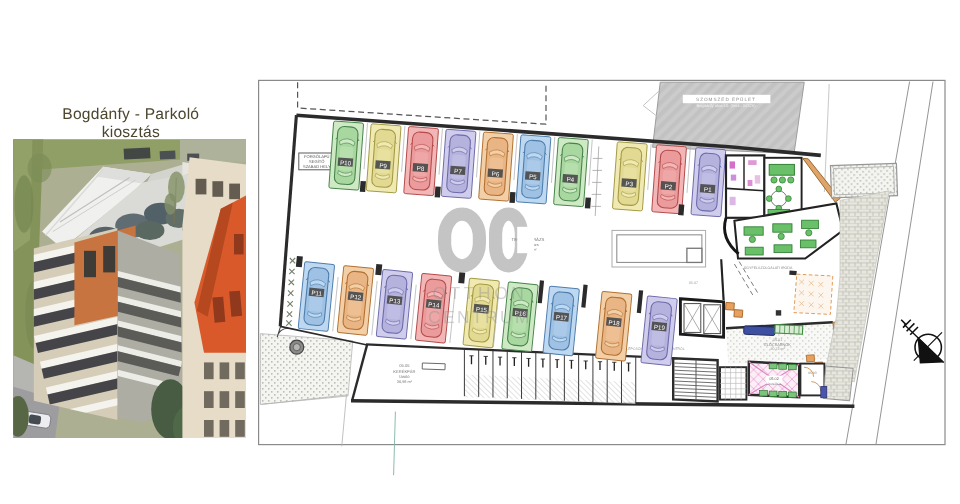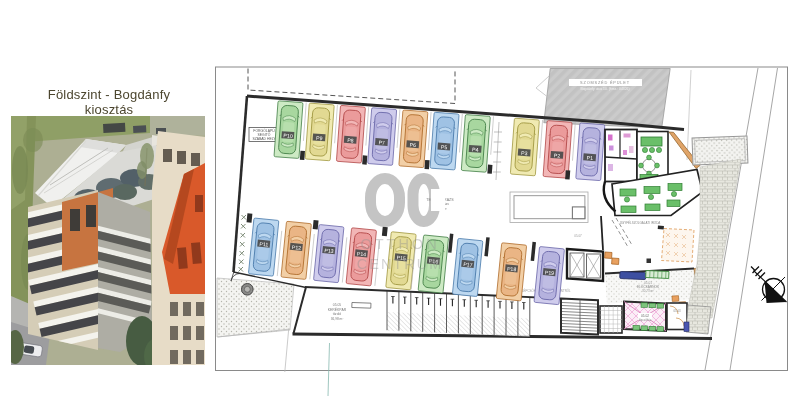--- a/index.html
+++ b/index.html
@@ -4,21 +4,21 @@
 <style>
   html,body{margin:0;padding:0;background:#fff;}
   body{width:800px;height:420px;position:relative;font-family:"Liberation Sans",sans-serif;overflow:hidden;}
   #title{position:absolute;left:26px;top:87px;width:166px;text-align:center;font-size:13px;color:#4c462f;letter-spacing:0.2px;}
   svg{position:absolute;left:0;top:0;}
   text{font-family:"Liberation Sans",sans-serif;}
 </style>
 </head>
 <body>
 
-<div id="title">Földszint - Bogdánfy kiosztás</div>
+<div id="title">Bogdánfy - Parkoló kiosztás</div>
 <svg width="800" height="420" viewBox="0 0 800 420">
 <defs>
 
   <g id="carsym">
     <rect x="0" y="0" width="25" height="56" rx="1.5" fill="var(--l)" stroke="var(--d)" stroke-width="0.8"></rect>
     <rect x="4" y="4" width="17" height="48" rx="5.5" fill="var(--m)" stroke="var(--d)" stroke-width="0.9"></rect>
     <path d="M6 16.5 Q12.5 11.5 19 16.5 L18.2 19.5 Q12.5 15.5 6.8 19.5 Z" fill="var(--l)" stroke="var(--d)" stroke-width="0.5"></path>
     <path d="M6.5 43.5 Q12.5 47.5 18.5 43.5 L18 41 Q12.5 44.5 7 41 Z" fill="var(--l)" stroke="var(--d)" stroke-width="0.5"></path>
     <rect x="7" y="20.5" width="11" height="20" rx="2" fill="var(--l)" opacity="0.4"></rect>
     <path d="M4 13.5 L2.8 15 M21 13.5 L22.2 15" stroke="var(--d)" stroke-width="0.8"></path>

